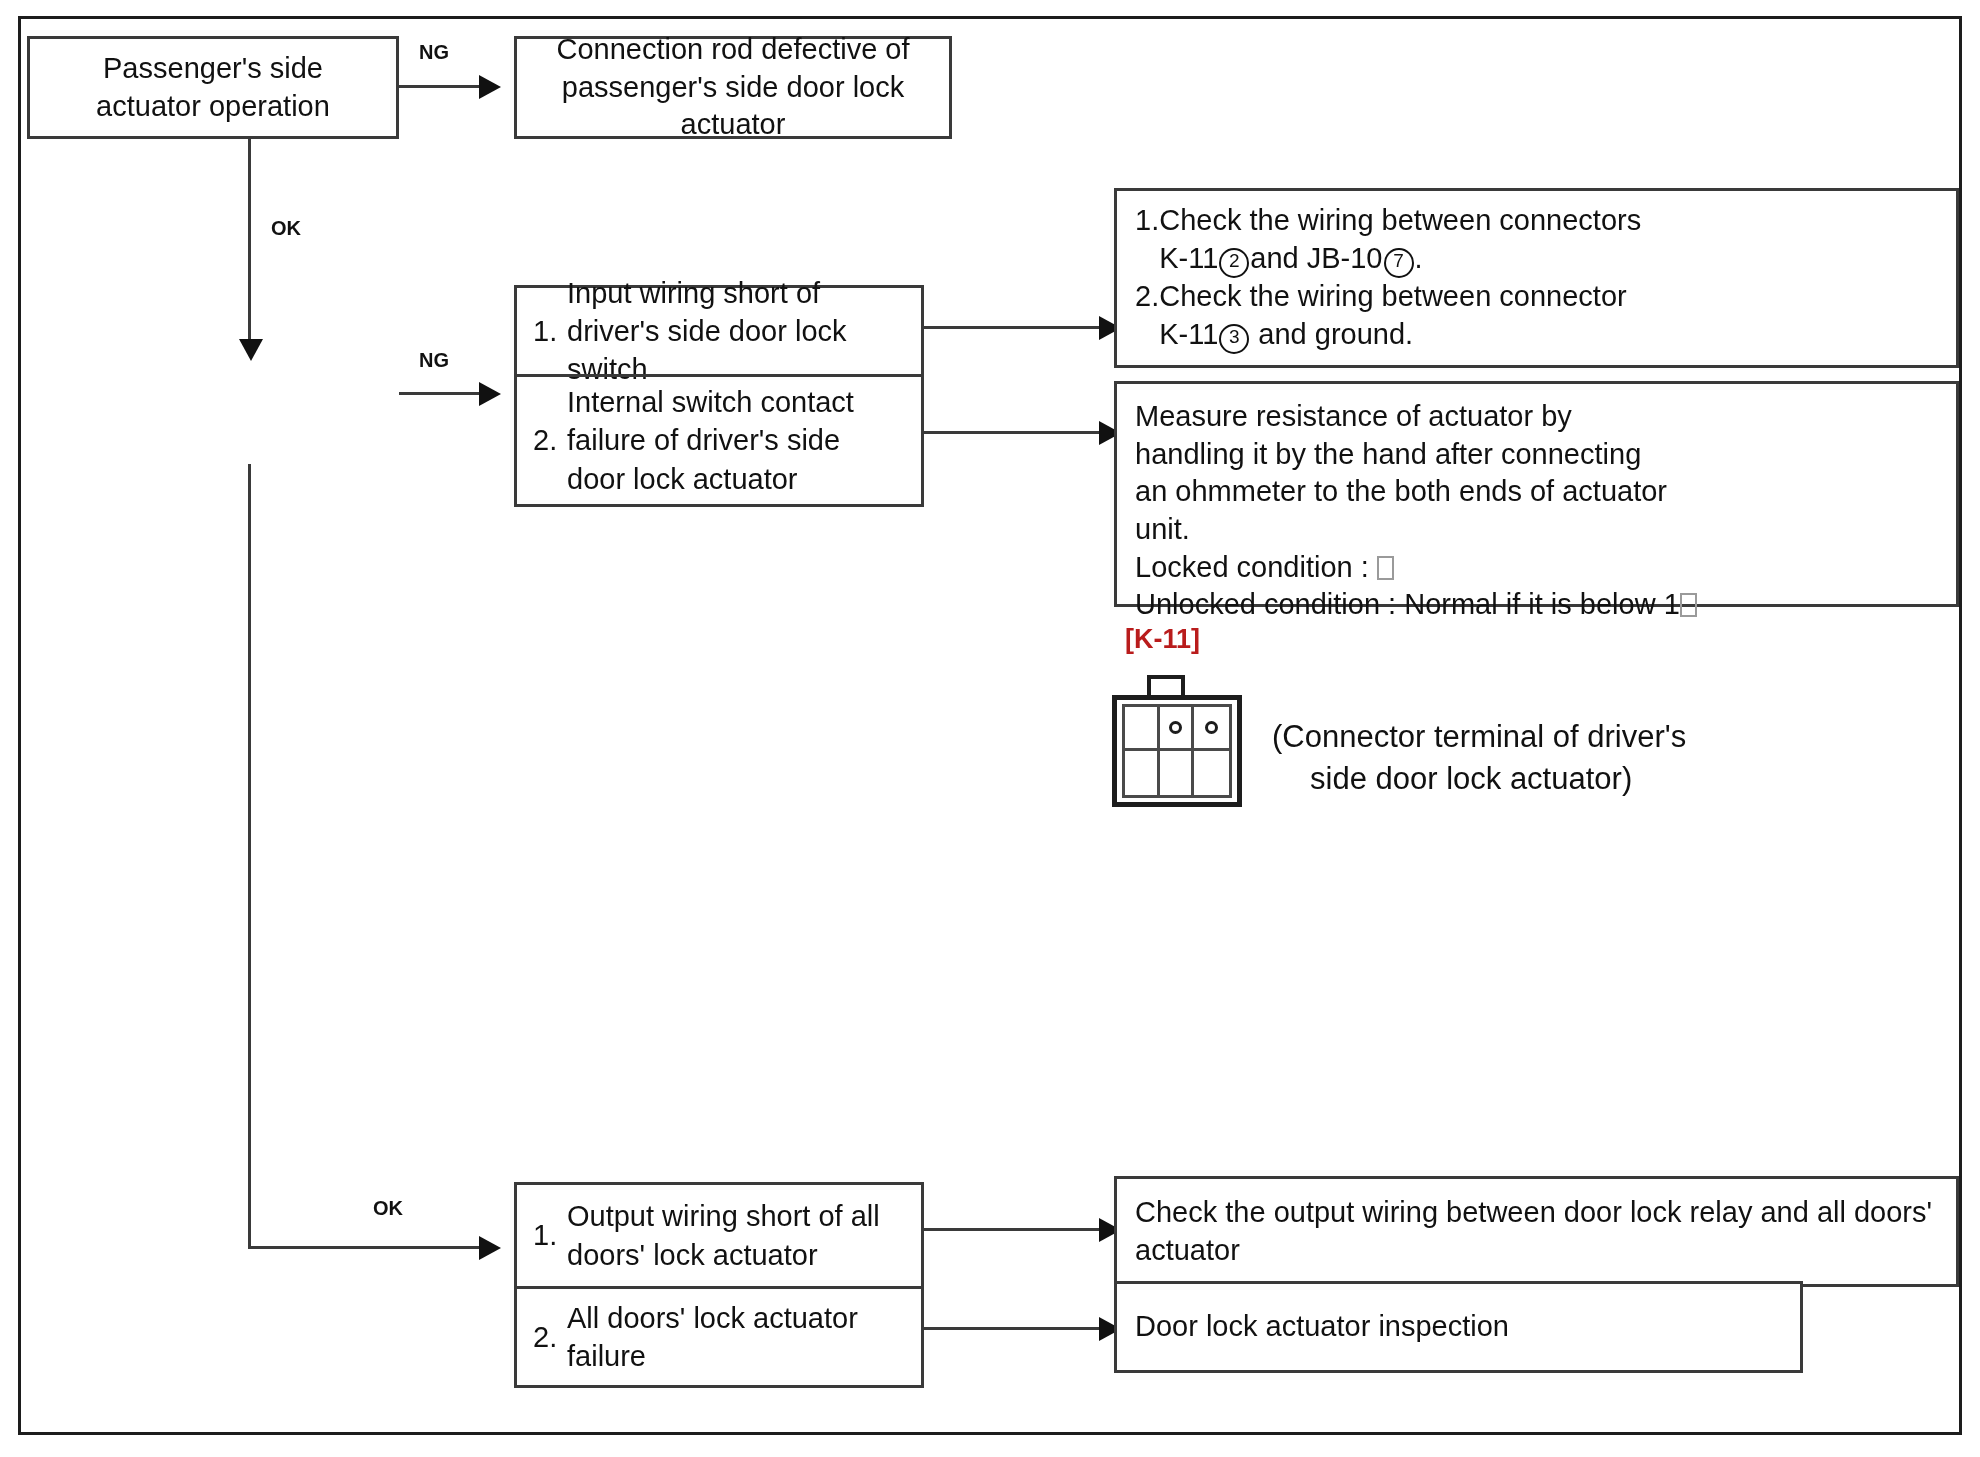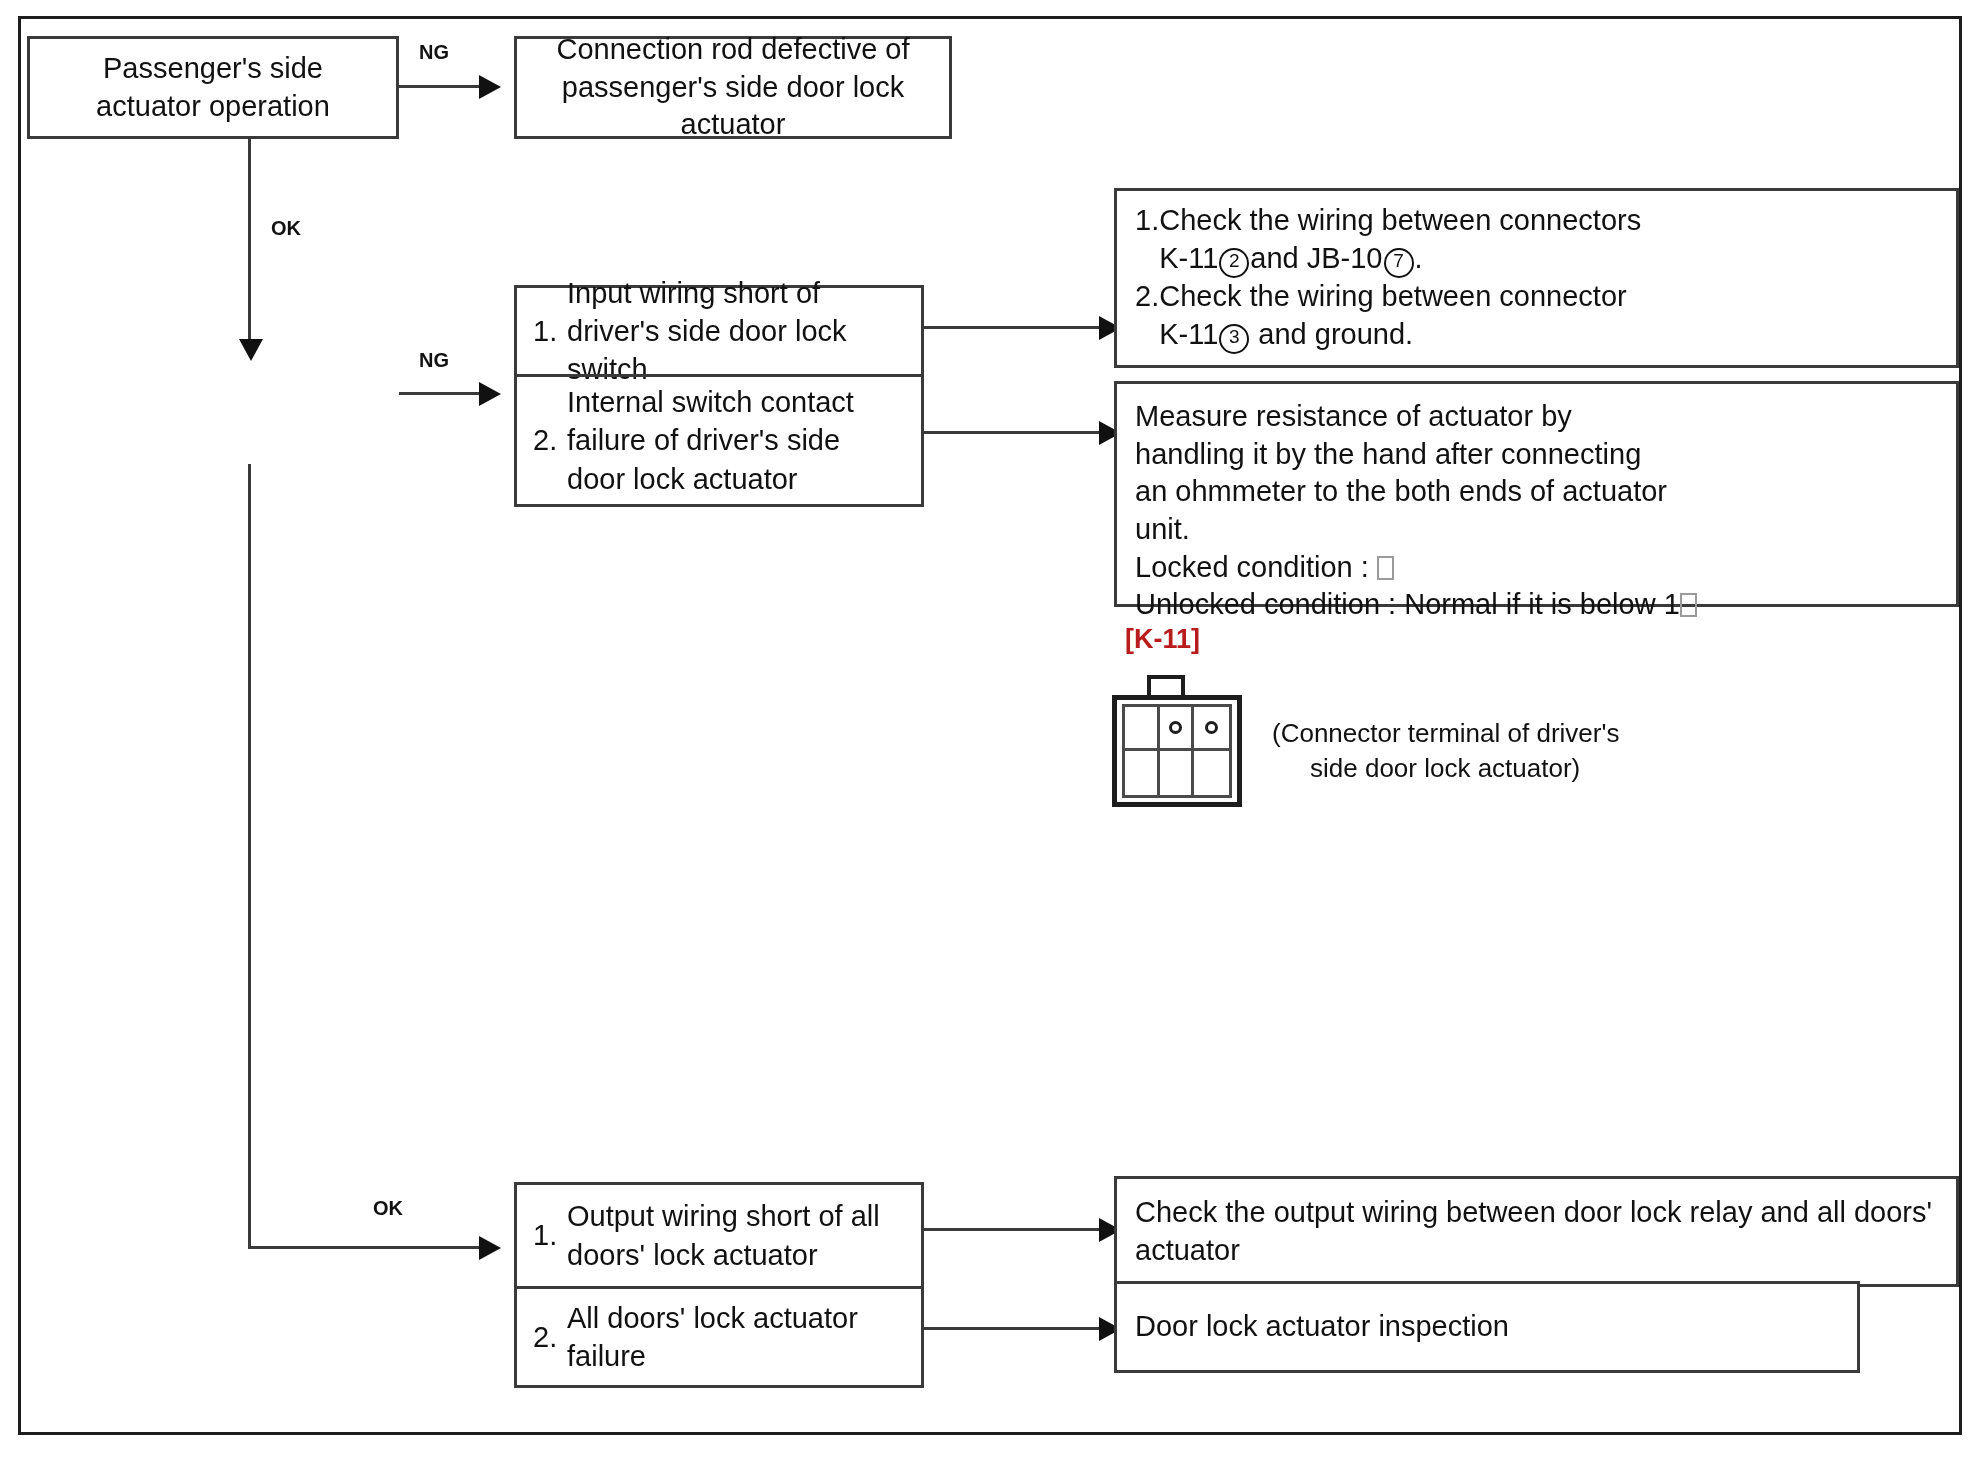--- a/index.html
+++ b/index.html
@@ -147,21 +147,21 @@
   .conn-grid > div:nth-child(3n) { border-right: none; }
   .conn-grid > div:nth-child(n+4) { border-bottom: none; }
   .pin {
     width: 13px; height: 13px;
     border: 3px solid #1d1d1d;
     border-radius: 50%;
     box-sizing: border-box;
   }
   .conn-caption {
     position: absolute;
-    font-size: 26px;
+    font-size: 31px;
     line-height: 1.34;
     color: #111111;
   }
   .circled {
     display: inline-block;
     border: 2px solid #111111;
     border-radius: 50%;
     width: 26px;
     height: 26px;
     line-height: 22px;
@@ -297,18 +297,18 @@
     <div class="hline" style="left:903px; top:1209px; width:178px;"></div>
     <div class="arrow-r" style="left:1078px; top:1199px;"></div>
 
     <div class="box left" style="left:1093px; top:1157px; width:845px; height:111px;">
       <div class="pad">Check the output wiring between door lock relay and all doors' actuator</div>
     </div>
 
     <div class="hline" style="left:903px; top:1308px; width:178px;"></div>
     <div class="arrow-r" style="left:1078px; top:1298px;"></div>
 
-    <div class="box left" style="left:1093px; top:1262px; width:746px; height:92px;">
+    <div class="box left" style="left:1093px; top:1262px; width:689px; height:92px;">
       <div class="pad">Door lock actuator inspection</div>
     </div>
 
   </div>
 </div>
 
 </body></html>

